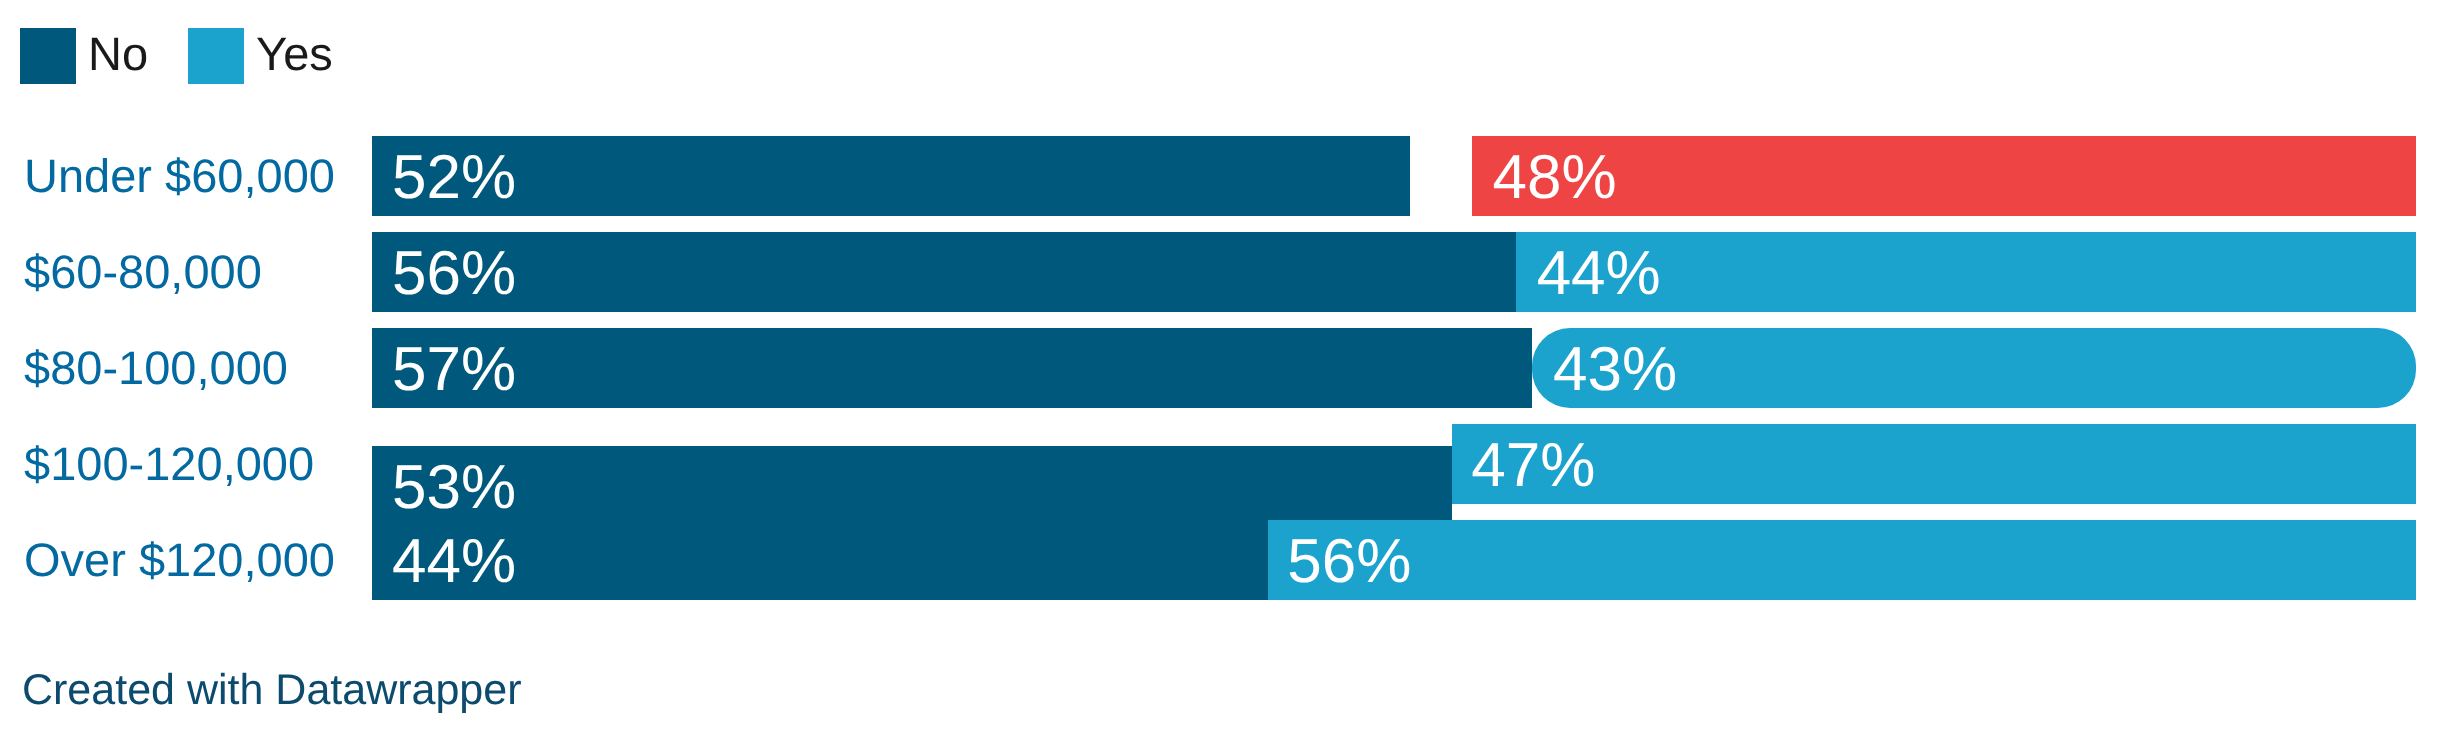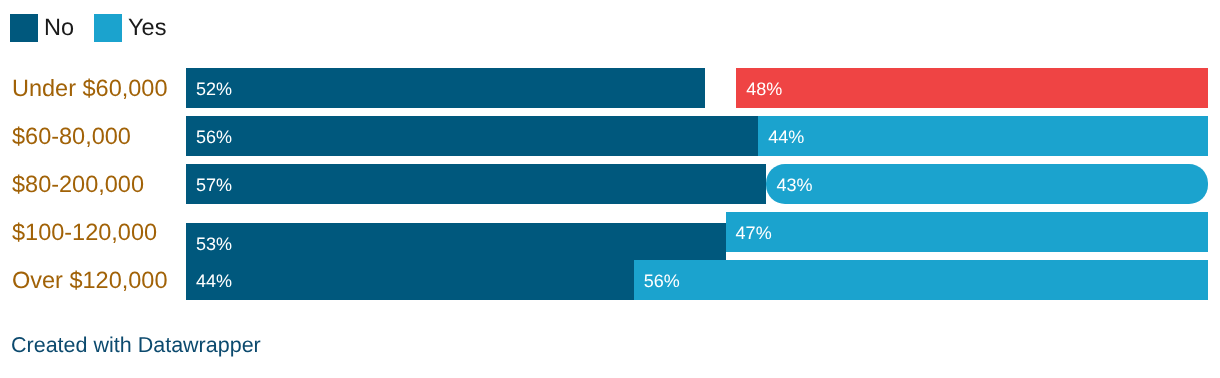--- a/index.html
+++ b/index.html
@@ -60,21 +60,21 @@
     height: 40px;
     margin-bottom: 8px;
   }
   .row-label {
     position: absolute;
     left: 12px;
     top: 0;
     height: 40px;
     line-height: 40px;
     font-size: 23.5px;
-    color: #a16207;
+    color: #0369a1;
     white-space: nowrap;
   }
   .bar-track {
     position: absolute;
     left: 186px;
     top: 0;
     width: 1022px;
     height: 40px;
     display: flex;
   }
@@ -82,21 +82,21 @@
     height: 40px;
     position: relative;
     overflow: hidden;
   }
   .seg-value {
     position: absolute;
     left: 10px;
     top: 1px;
     height: 40px;
     line-height: 40px;
-    font-size: 18px;
+    font-size: 31px;
     color: #ffffff;
     white-space: nowrap;
   }
   
   .footer {
     position: absolute;
     left: 11px;
     top: 334px;
     font-size: 21.5px;
     line-height: 22px;
@@ -137,21 +137,21 @@
         <div class="bar-track">
           <div class="seg" style="background: rgb(0, 88, 125); width: 56%;">
             <span class="seg-value">56%</span>
           </div>
           <div class="seg" style="background: rgb(27, 163, 206); width: 44%;">
             <span class="seg-value">44%</span>
           </div>
         </div>
       </div>
       <div class="row">
-        <div class="row-label">$80-200,000</div>
+        <div class="row-label">$80-100,000</div>
         <div class="bar-track">
           <div class="seg" style="background: rgb(0, 88, 125); width: 56.8%;">
             <span class="seg-value">57%</span>
           </div>
           <div class="seg" style="background: rgb(27, 163, 206); width: 43.2%; border-radius: 19px;">
             <span class="seg-value">43%</span>
           </div>
         </div>
       </div>
       <div class="row">

